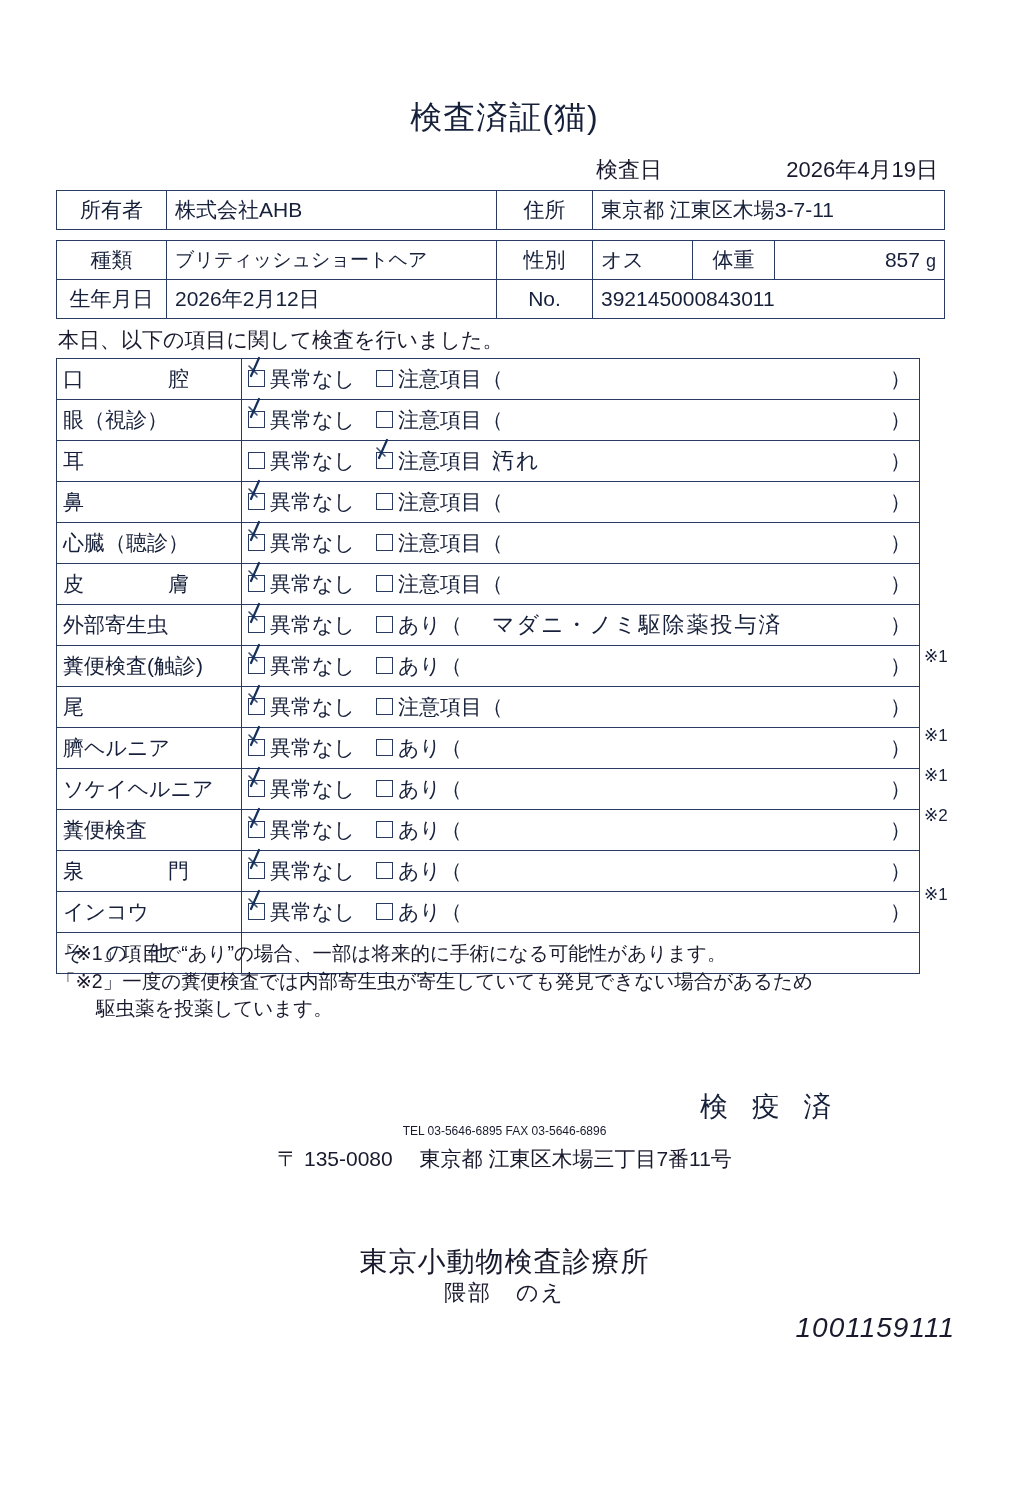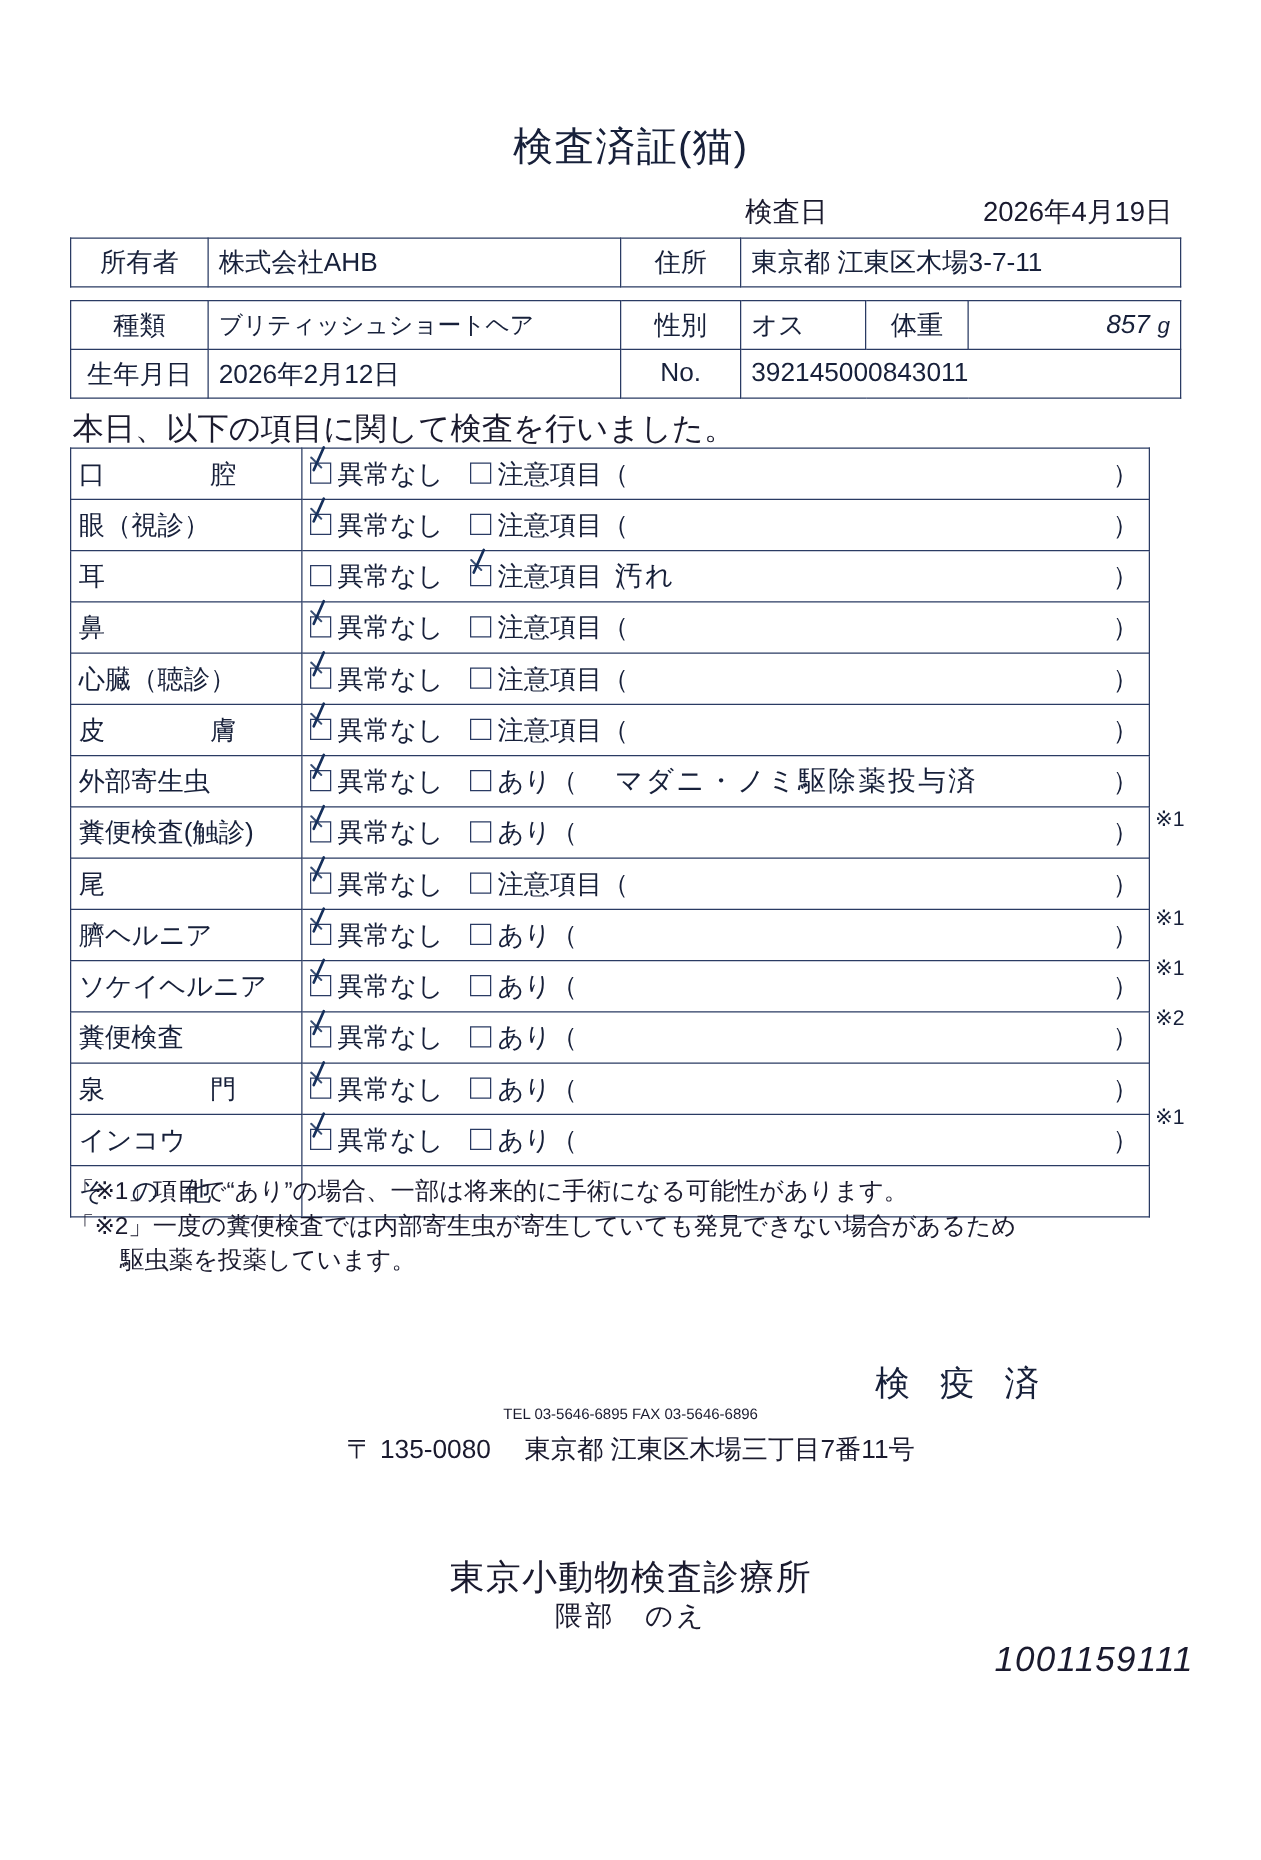--- a/index.html
+++ b/index.html
@@ -67,30 +67,30 @@
   .infotable td {
     border: 1.6px solid #2a3b63;
     height: 38px;
     font-size: 21px;
     padding: 0 8px;
     vertical-align: middle;
     color: #17203a;
   }
   .lbl-nosp { text-align: center; letter-spacing: 0; }
   .val { text-align: left; }
-  .val-right { text-align: right; font-style: italic; }
+  .val-right { text-align: right; }
 
   #table-owner { top: 190px; width: 888px; }
   #table-animal { top: 240px; width: 888px; }
 
   .note-line {
     position: absolute;
     top: 326px;
     left: 58px;
-    font-size: 25px;
+    font-size: 21px;
   }
 
   
   .checktable {
     position: absolute;
     top: 358px;
     left: 56px;
     width: 864px;
     border-collapse: collapse;
     table-layout: fixed;

